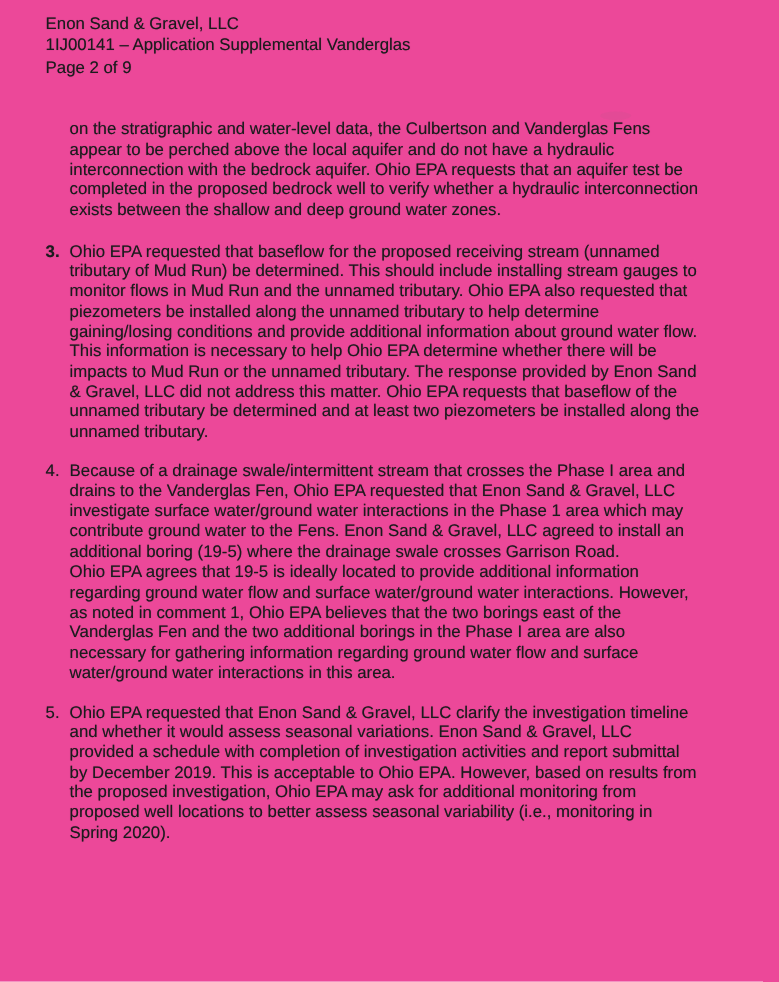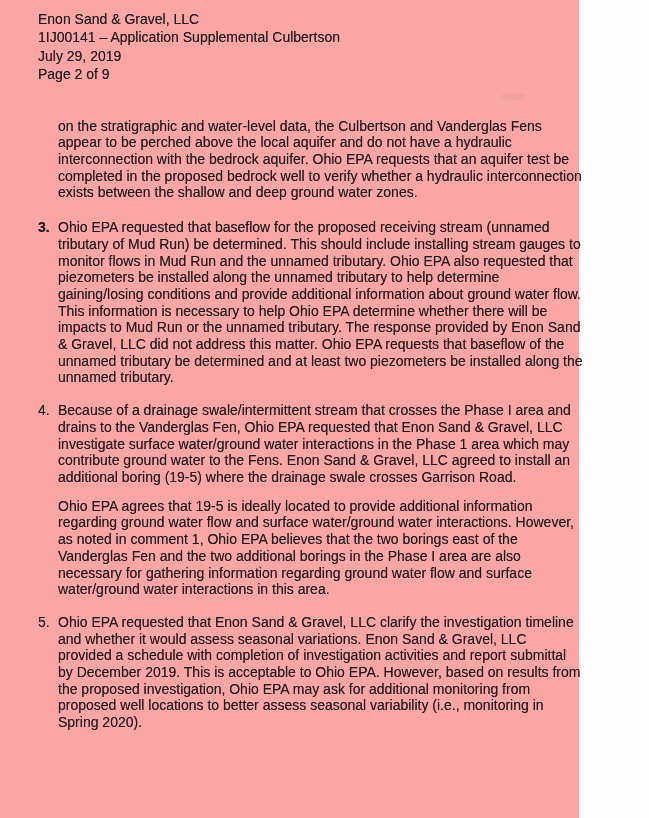--- a/index.html
+++ b/index.html
@@ -9,24 +9,24 @@
   body {
     width: 649px;
     height: 818px;
     background: #fefefe;
     overflow: hidden;
     font-family: "Liberation Sans", "DejaVu Sans", sans-serif;
     color: #1b1b1d;
   }
   .page {
     box-sizing: border-box;
-    width: 579px;
+    width: 649px;
     height: 818px;
     padding: 10px 16px 0 38px;
-    background: #fca5a5;
+    background: #ec4899;
   }
   
   .txt {
     font-size: 14px;
     line-height: 16.7px;
     white-space: pre;          
     text-shadow: 0 0 0.6px rgba(27,27,29,0.55);
   }
   .header-block .txt {
     line-height: 18.4px;
@@ -41,42 +41,41 @@
   .list-item .num {
     flex: 0 0 20px;
     width: 20px;
   }
   .num-bold {
     font-weight: bold;
   }
   .item-3 { margin-top: 18px; }
   .item-4 { margin-top: 16px; }
   .item-5 { margin-top: 16px; }
-  .item-body .para + .para { margin-top: 12px; }
+  .item-body .para + .para { margin-top: 1px; }
   .closing { margin-top: 14px; }
   
   .smudge {
     position: absolute;
     background: rgba(120,120,120,0.07);
     border-radius: 50%;
     pointer-events: none;
   }
   .smudge-1 { left: 500px; top: 93px; width: 26px; height: 7px; }
 </style>
 </head>
 <body>
 
 <div class="page">
 
   <div class="smudge smudge-1"></div>
 
   <div class="header-block">
     <div class="txt">Enon Sand &amp; Gravel, LLC</div>
-    <div class="txt">1IJ00141 – Application Supplemental Culbertson</div>
-    <div class="txt">July 29, 2019</div>
+    <div class="txt">1IJ00141 – Application Supplemental Vanderglas</div>
     <div class="txt">Page 2 of 9</div>
   </div>
 
   <div class="txt p-continuation">on the stratigraphic and water-level data, the Culbertson and Vanderglas Fens
 appear to be perched above the local aquifer and do not have a hydraulic
 interconnection with the bedrock aquifer. Ohio EPA requests that an aquifer test be
 completed in the proposed bedrock well to verify whether a hydraulic interconnection
 exists between the shallow and deep ground water zones.</div>
 
   <div class="list-item item-3">

